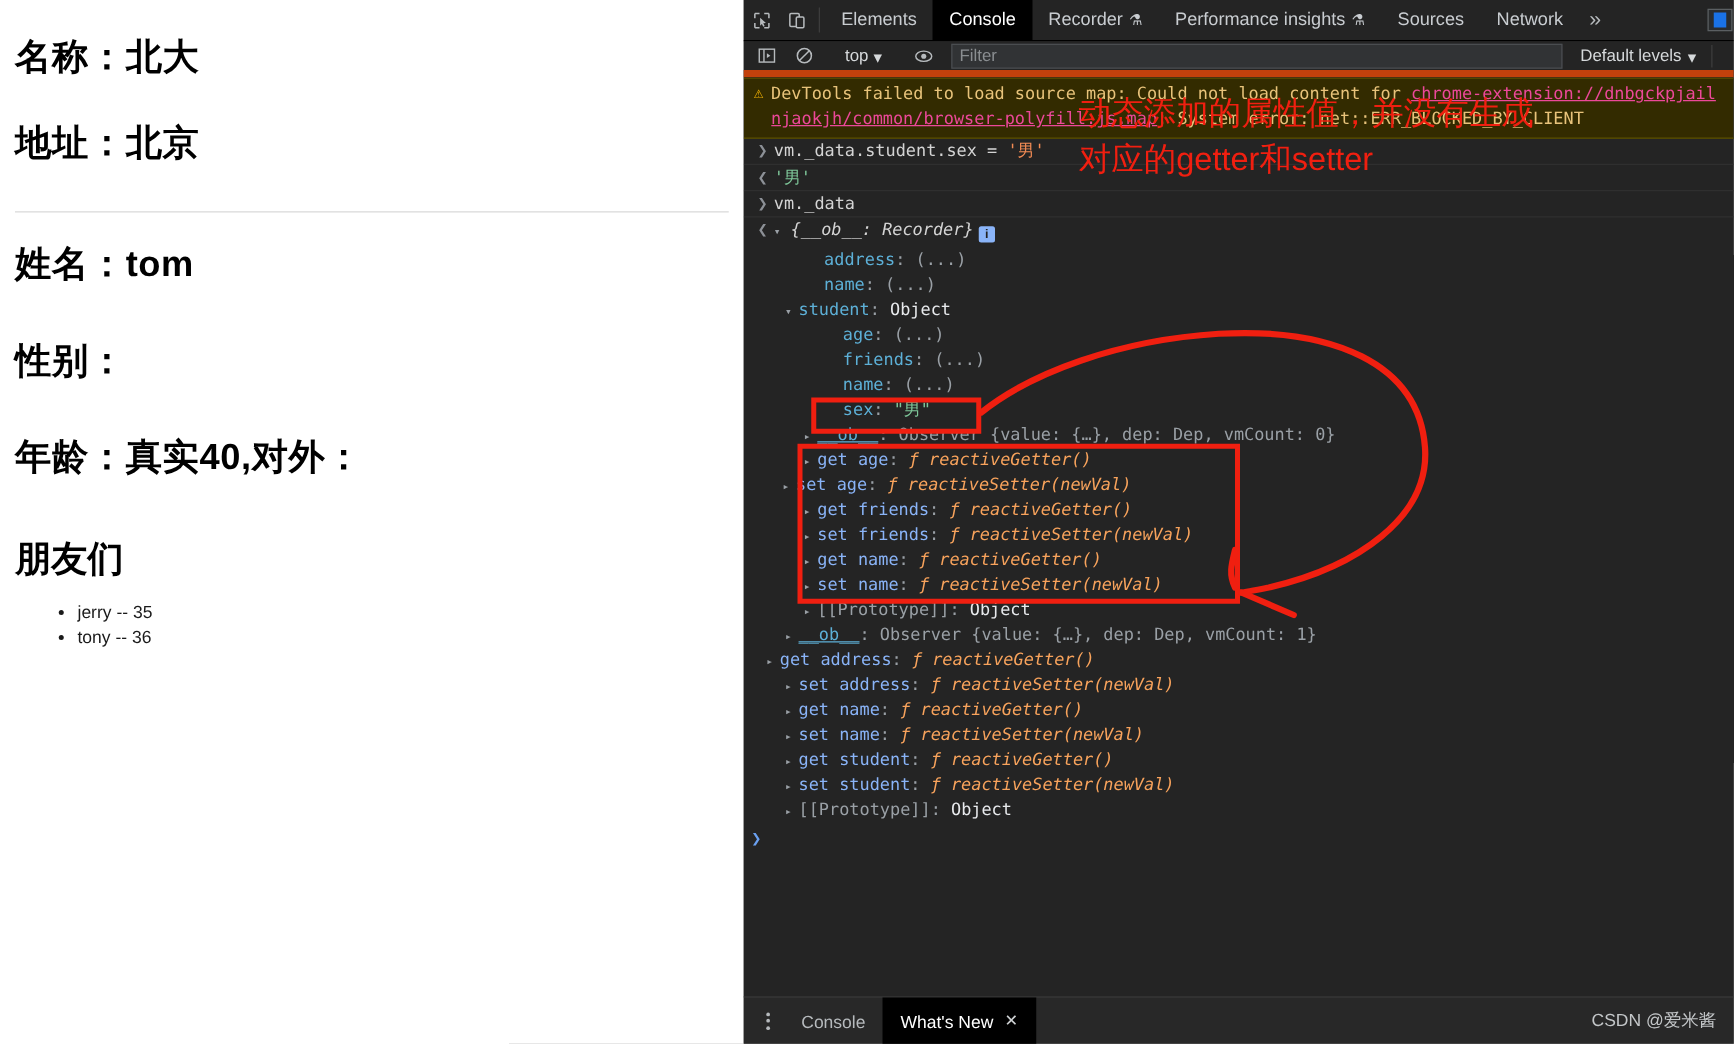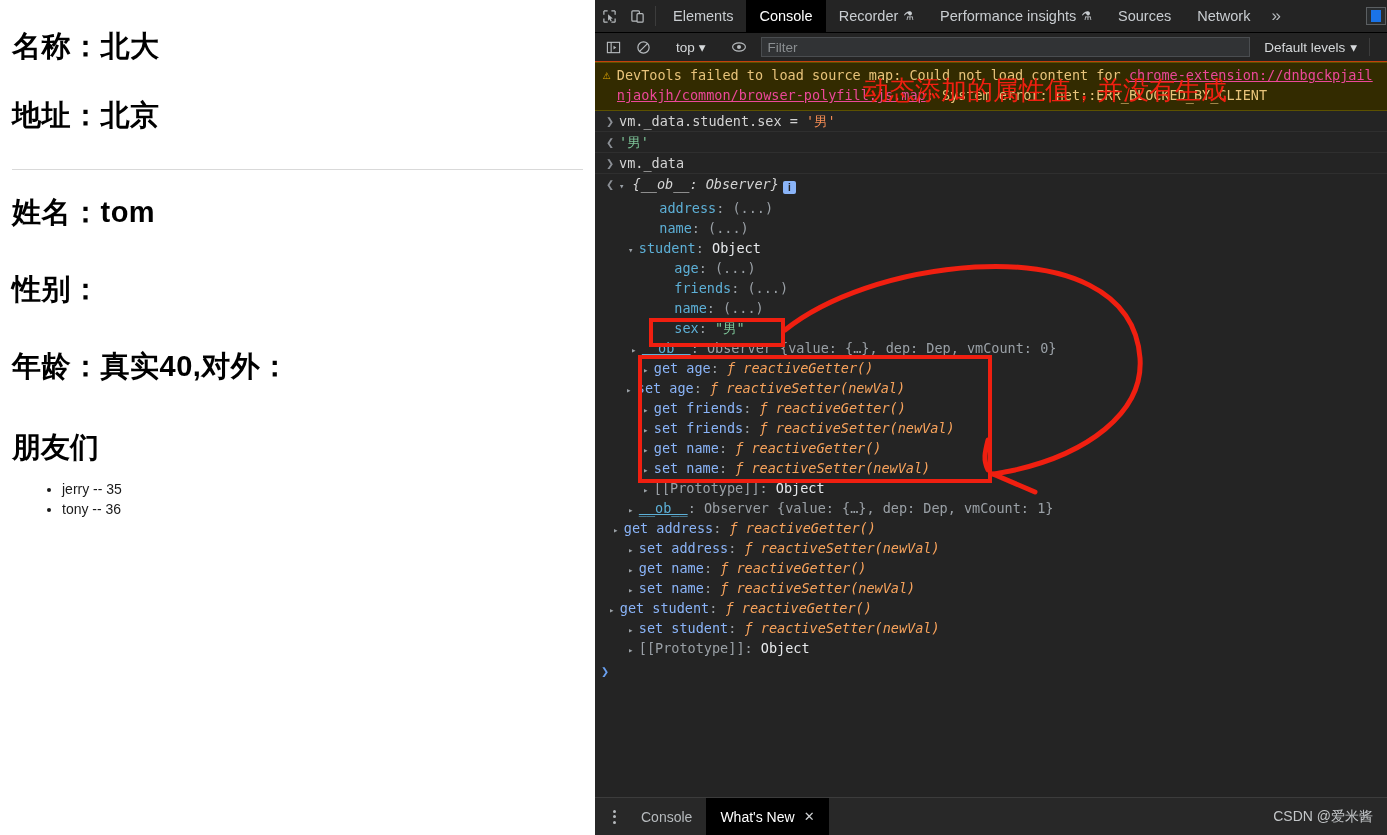--- a/index.html
+++ b/index.html
@@ -72,21 +72,21 @@
     width:20px; height:18px; margin-right:1px;
     border:1px solid #5b5f62; background:#2a2d2f;
     display:flex; align-items:center; justify-content:center;
   }
   .blue-chip i { display:block; width:10px; height:12px; background:#1a73e8; }
 
   
   .dt-filterbar {
     height:29px; min-height:29px; background:#242424;
     display:flex; align-items:center; padding:0 4px;
-    border-bottom:1px solid #c2410c; gap:2px;
+    border-bottom:6px solid #c2410c; gap:2px;
   }
   .ctx-select {
     display:flex; align-items:center; gap:4px;
     font-size:13.5px; color:#d6d9db; padding:0 6px; cursor:pointer;
   }
   .filter-input {
     flex:1; height:20px; margin:0 6px;
     background:#313335; border:1px solid #4a4d50;
     color:#d6d9db; font-size:13.5px; padding:0 6px;
     font-family:"Liberation Sans", sans-serif;
@@ -292,45 +292,45 @@
         <span class="code t-strg">'男'</span>
       </div>
 
       <div class="c-row in">
         <span class="chev">❯</span>
         <span class="code t-plain">vm._data</span>
       </div>
 
       <div class="c-row" style="border:0;">
         <span class="chev">❮</span>
-        <span class="code"><span class="arw-d">▾</span> <span class="t-plain t-italic">{__ob__: Observer}</span><span class="info-i">i</span></span>
+        <span class="code"><span class="arw-d">▾</span> <span class="t-plain t-italic">{__ob__: Recorder}</span><span class="info-i">i</span></span>
       </div>
 
       <div class="tree" id="obj-tree">
           <div class="tline" style="padding-left: 48px;"><span>  </span><span class="t-prop">address</span><span class="t-key">: </span><span class="t-dim">(...)</span></div>
           <div class="tline" style="padding-left: 48px;"><span>  </span><span class="t-prop">name</span><span class="t-key">: </span><span class="t-dim">(...)</span></div>
           <div class="tline" style="padding-left: 33px;"><span class="arw">▾ </span><span class="t-prop">student</span><span class="t-key">: </span><span class="t-white">Object</span></div>
           <div class="tline" style="padding-left: 63px;"><span>  </span><span class="t-prop">age</span><span class="t-key">: </span><span class="t-dim">(...)</span></div>
           <div class="tline" style="padding-left: 63px;"><span>  </span><span class="t-prop">friends</span><span class="t-key">: </span><span class="t-dim">(...)</span></div>
           <div class="tline" style="padding-left: 63px;"><span>  </span><span class="t-prop">name</span><span class="t-key">: </span><span class="t-dim">(...)</span></div>
           <div class="tline" style="padding-left: 63px;"><span>  </span><span class="t-prop">sex</span><span class="t-key">: </span><span class="t-strg">"男"</span></div>
-          <div class="tline" style="padding-left: 36px;"><span class="arw">▸ </span><span class="t-ob">__ob__</span><span class="t-key">: </span><span class="t-dim">Observer {value: {…}, dep: Dep, vmCount: 0}</span></div>
+          <div class="tline" style="padding-left: 48px;"><span class="arw">▸ </span><span class="t-ob">__ob__</span><span class="t-key">: </span><span class="t-dim">Observer {value: {…}, dep: Dep, vmCount: 0}</span></div>
           <div class="tline" style="padding-left: 48px;"><span class="arw">▸ </span><span class="t-propg">get age</span><span class="t-key">: </span><span class="t-fn">ƒ reactiveGetter()</span></div>
           <div class="tline" style="padding-left: 31px;"><span class="arw">▸ </span><span class="t-propg">set age</span><span class="t-key">: </span><span class="t-fn">ƒ reactiveSetter(newVal)</span></div>
           <div class="tline" style="padding-left: 48px;"><span class="arw">▸ </span><span class="t-propg">get friends</span><span class="t-key">: </span><span class="t-fn">ƒ reactiveGetter()</span></div>
           <div class="tline" style="padding-left: 48px;"><span class="arw">▸ </span><span class="t-propg">set friends</span><span class="t-key">: </span><span class="t-fn">ƒ reactiveSetter(newVal)</span></div>
           <div class="tline" style="padding-left: 48px;"><span class="arw">▸ </span><span class="t-propg">get name</span><span class="t-key">: </span><span class="t-fn">ƒ reactiveGetter()</span></div>
           <div class="tline" style="padding-left: 48px;"><span class="arw">▸ </span><span class="t-propg">set name</span><span class="t-key">: </span><span class="t-fn">ƒ reactiveSetter(newVal)</span></div>
           <div class="tline" style="padding-left: 48px;"><span class="arw">▸ </span><span class="t-dim">[[Prototype]]</span><span class="t-key">: </span><span class="t-white">Object</span></div>
           <div class="tline" style="padding-left: 33px;"><span class="arw">▸ </span><span class="t-ob">__ob__</span><span class="t-key">: </span><span class="t-dim">Observer {value: {…}, dep: Dep, vmCount: 1}</span></div>
           <div class="tline" style="padding-left: 18px;"><span class="arw">▸ </span><span class="t-propg">get address</span><span class="t-key">: </span><span class="t-fn">ƒ reactiveGetter()</span></div>
           <div class="tline" style="padding-left: 33px;"><span class="arw">▸ </span><span class="t-propg">set address</span><span class="t-key">: </span><span class="t-fn">ƒ reactiveSetter(newVal)</span></div>
           <div class="tline" style="padding-left: 33px;"><span class="arw">▸ </span><span class="t-propg">get name</span><span class="t-key">: </span><span class="t-fn">ƒ reactiveGetter()</span></div>
           <div class="tline" style="padding-left: 33px;"><span class="arw">▸ </span><span class="t-propg">set name</span><span class="t-key">: </span><span class="t-fn">ƒ reactiveSetter(newVal)</span></div>
-          <div class="tline" style="padding-left: 14px;"><span class="arw">▸ </span><span class="t-propg">get student</span><span class="t-key">: </span><span class="t-fn">ƒ reactiveGetter()</span></div>
+          <div class="tline" style="padding-left: 33px;"><span class="arw">▸ </span><span class="t-propg">get student</span><span class="t-key">: </span><span class="t-fn">ƒ reactiveGetter()</span></div>
           <div class="tline" style="padding-left: 33px;"><span class="arw">▸ </span><span class="t-propg">set student</span><span class="t-key">: </span><span class="t-fn">ƒ reactiveSetter(newVal)</span></div>
           <div class="tline" style="padding-left: 33px;"><span class="arw">▸ </span><span class="t-dim">[[Prototype]]</span><span class="t-key">: </span><span class="t-white">Object</span></div>
         </div>
 
       <div class="prompt-row">
         <span>❯</span>
       </div>
 
       <div id="anno">
         <svg width="792" height="770" viewBox="0 0 792 770" style="position:absolute;left:0;top:0;">
@@ -338,20 +338,21 @@
           <rect x="56" y="258" width="132" height="25" fill="none" stroke="#f01f10" stroke-width="4"></rect>
 
           <rect x="45" y="295" width="350" height="124" fill="none" stroke="#f01f10" stroke-width="4"></rect>
 
           <path d="M190 268 C 230 236, 300 210, 380 205 C 470 200, 540 228, 545 296
                    C 549 352, 490 392, 420 408 C 405 411, 400 412, 398 412" fill="none" stroke="#f01f10" stroke-width="5" stroke-linecap="round"></path>
           <path d="M93 378 C 90 390, 88 398, 93 408" fill="none" stroke="#f01f10" stroke-width="5" stroke-linecap="round" transform="translate(300,0)"></path>
           <path d="M398 412 L 440 430" fill="none" stroke="#f01f10" stroke-width="5" stroke-linecap="round"></path>
         </svg>
         <div class="anno-text" style="left:268px; top:10px;">动态添加的属性值，并没有生成</div>
+        <div class="anno-text" style="left:268px; top:47px;">对应的getter和setter</div>
       </div>
     </div>
 
     <div class="dt-drawer">
       <div class="kebab">
           <i></i>
           <i></i>
           <i></i>
         </div>
       <div id="dw-tabs" style="display:flex;height:38px;">

